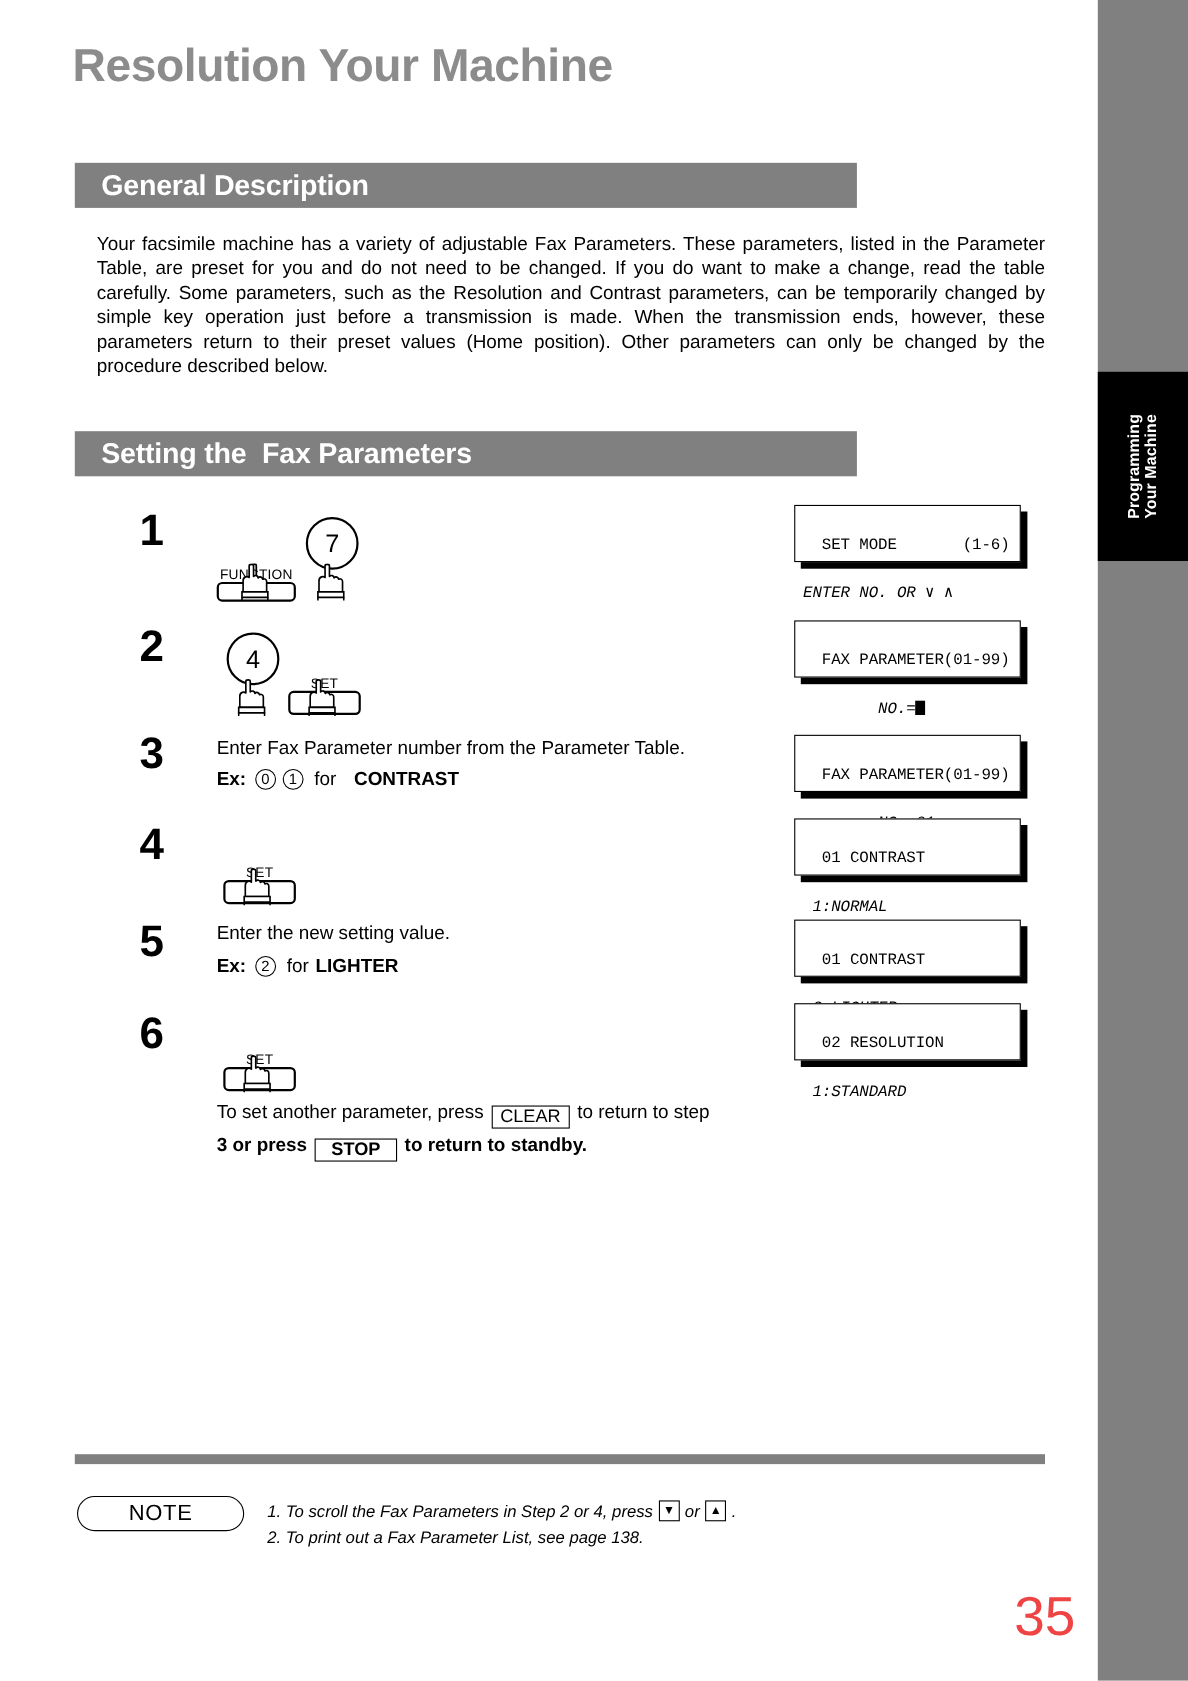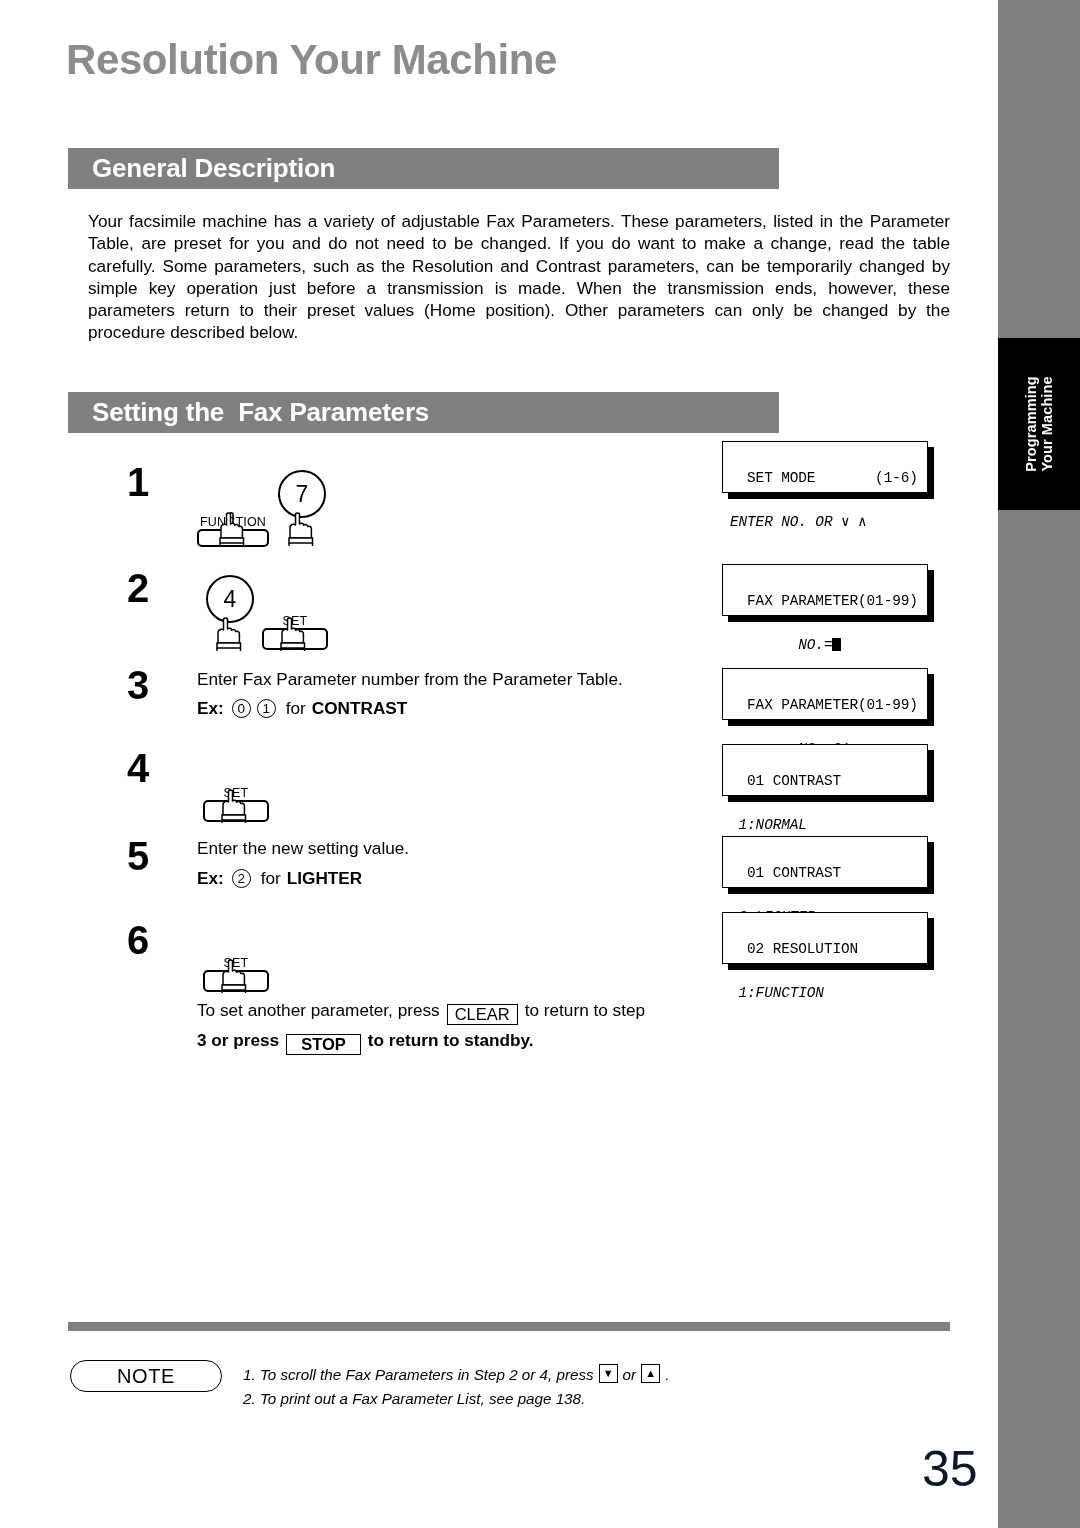--- a/index.html
+++ b/index.html
@@ -265,21 +265,21 @@
     font-size: 11px;
     font-style: normal;
     box-sizing: border-box;
     line-height: 1;
   }
   #page-number {
     position: absolute;
     left: 922px;
     top: 1440px;
     font-size: 50px;
-    color: #0f172a;
+    color: #ef4444;
   }
 </style>
 </head>
 <body>
 
 <div id="right-strip"></div>
 <div id="side-tab">
   <div id="side-tab-text">
     <span>
       <span>Programming</span><br>
@@ -319,21 +319,21 @@
 <div class="hand" style="left:285px; top:512px;">
   <svg viewBox="0 0 34 38" width="34" height="38">
     <path d="M5 16 C5 12 9 11.5 10.5 13 L10.5 2.5 C10.5 0.6 14.5 0.6 14.5 2.5
              L14.5 12 C16 10.5 18.5 11.2 18.7 13.3 C20.2 11.8 22.6 12.6 22.8 14.6
              C24.3 13.6 26.4 14.6 26.4 16.6 L26.4 26 L5 26 Z" fill="#fff" stroke="#000" stroke-width="1.5" stroke-linejoin="round"></path>
     <path d="M4 26 L27.5 26 L27.5 31 L4 31 Z" fill="#fff" stroke="#000" stroke-width="1.5"></path>
     <path d="M4 31 L4 34 M27.5 31 L27.5 34" stroke="#000" stroke-width="1.4"></path>
   </svg>
 </div>
 
-<div class="lcd" style="left:722px; top:441px;">
+<div class="lcd" style="left:722px; top:459px;">
   <span class="l1">SET MODE       (1-6)</span>
   <span class="l2">ENTER NO. OR ∨ ∧</span>
 </div>
 
 <div class="step-num" style="left:118px; top:568px;">2</div>
 
 <div class="key-circle" style="left:206px; top:575px; width:48px; height:48px;">
   <span>4</span>
 </div>
 <div class="hand" style="left:213px; top:617px;">
@@ -367,21 +367,21 @@
 
 <div class="step-num" style="left:118px; top:665px;">3</div>
 
 <div class="step-text" style="left:197px; top:669px;">Enter Fax Parameter number from the Parameter Table.</div>
 
 <div class="step-ex" style="left:197px; top:698px;">
   <b>Ex:</b>
   <span class="digit-circle" style="margin-left:8px;">0</span>
   <span class="digit-circle">1</span>
   <span style="margin-left:7px;">for</span>
-  <b style="margin-left:6px;">CONTRAST</b>
+  <b style="margin-left:16px;">CONTRAST</b>
 </div>
 
 <div class="lcd" style="left:722px; top:668px;">
   <span class="l1">FAX PARAMETER(01-99)</span>
   <span class="l2">        NO.=01</span>
 </div>
 
 <div class="step-num" style="left:118px; top:748px;">4</div>
 
 <div class="key-rect-wrap" style="left:203px; top:752px;">
@@ -430,21 +430,21 @@
     <path d="M5 16 C5 12 9 11.5 10.5 13 L10.5 2.5 C10.5 0.6 14.5 0.6 14.5 2.5
              L14.5 12 C16 10.5 18.5 11.2 18.7 13.3 C20.2 11.8 22.6 12.6 22.8 14.6
              C24.3 13.6 26.4 14.6 26.4 16.6 L26.4 26 L5 26 Z" fill="#fff" stroke="#000" stroke-width="1.5" stroke-linejoin="round"></path>
     <path d="M4 26 L27.5 26 L27.5 31 L4 31 Z" fill="#fff" stroke="#000" stroke-width="1.5"></path>
     <path d="M4 31 L4 34 M27.5 31 L27.5 34" stroke="#000" stroke-width="1.4"></path>
   </svg>
 </div>
 
 <div class="lcd" style="left:722px; top:912px;">
   <span class="l1">02 RESOLUTION</span>
-  <span class="l2"> 1:FUNCTION</span>
+  <span class="l2"> 1:STANDARD</span>
 </div>
 
 <div class="step-text" style="left:197px; top:1000px;">
   <span>To set another parameter, press</span><span class="inline-key">CLEAR</span><span>to return to step</span>
 </div>
 
 <div class="step-text" style="left:197px; top:1030px;font-weight:bold;">
   <span>3 or press</span><span class="inline-key" style="padding:0 14px;">STOP</span><span>to return to standby.</span>
 </div>
 

